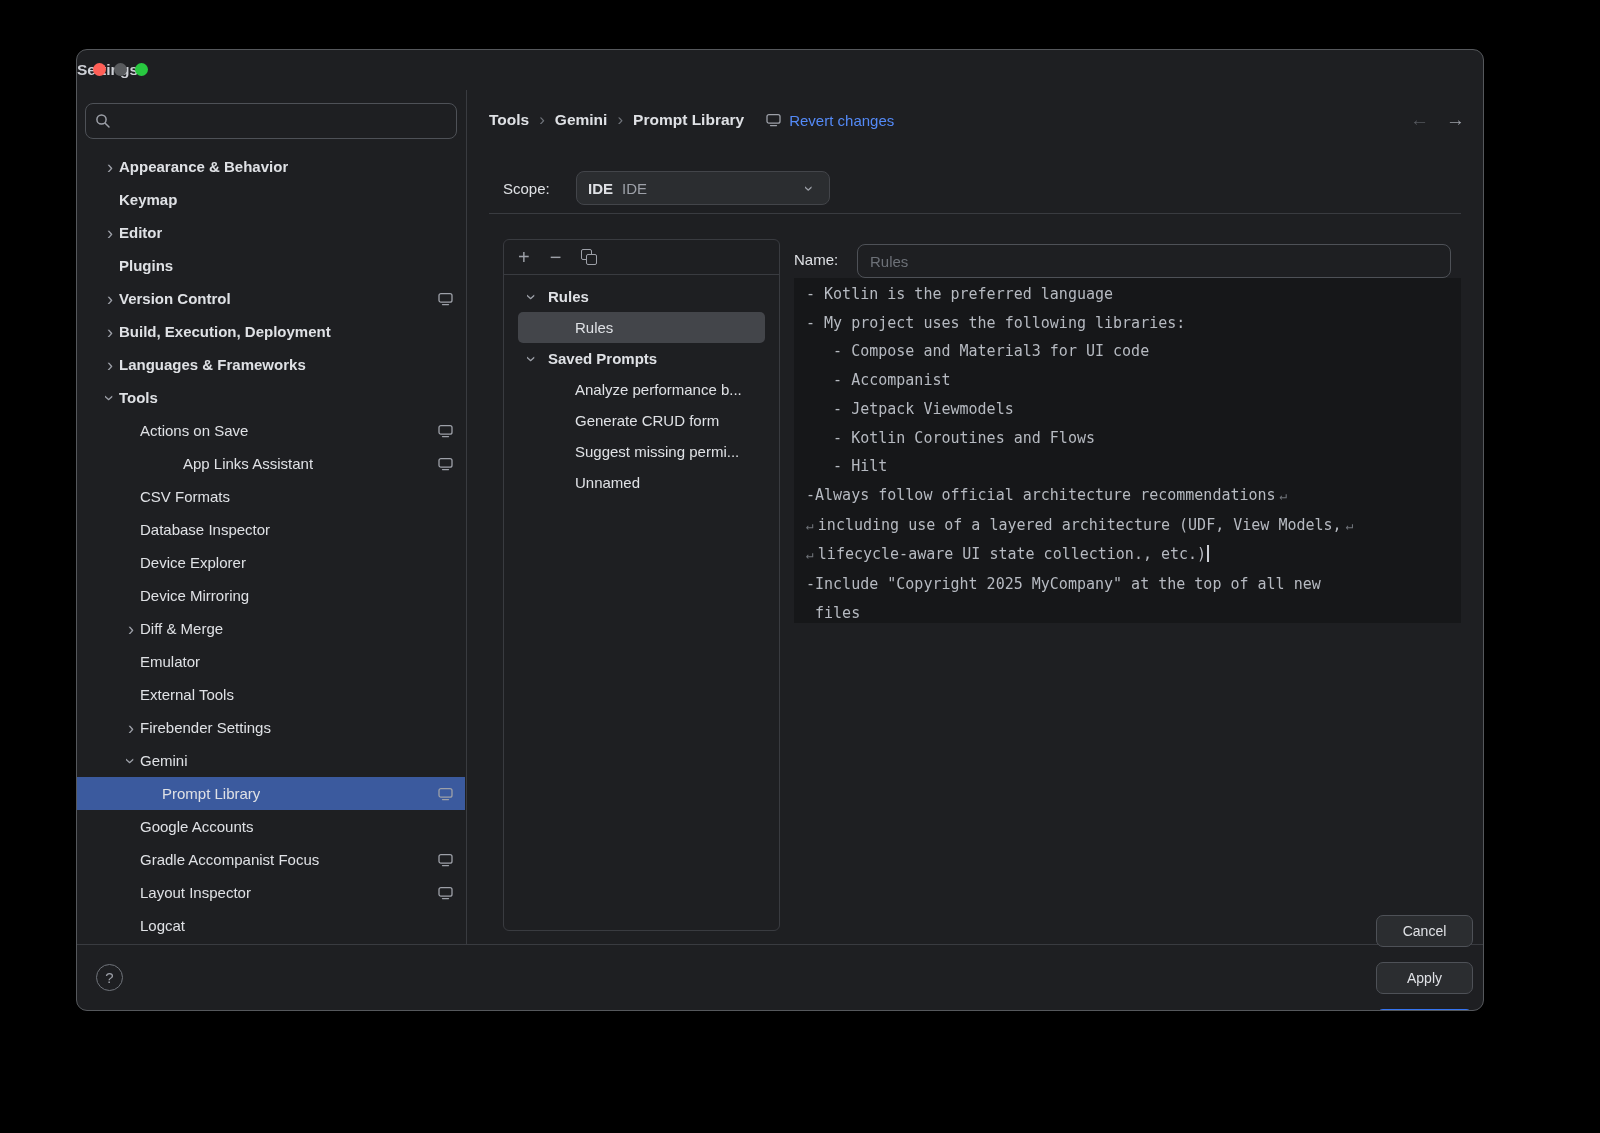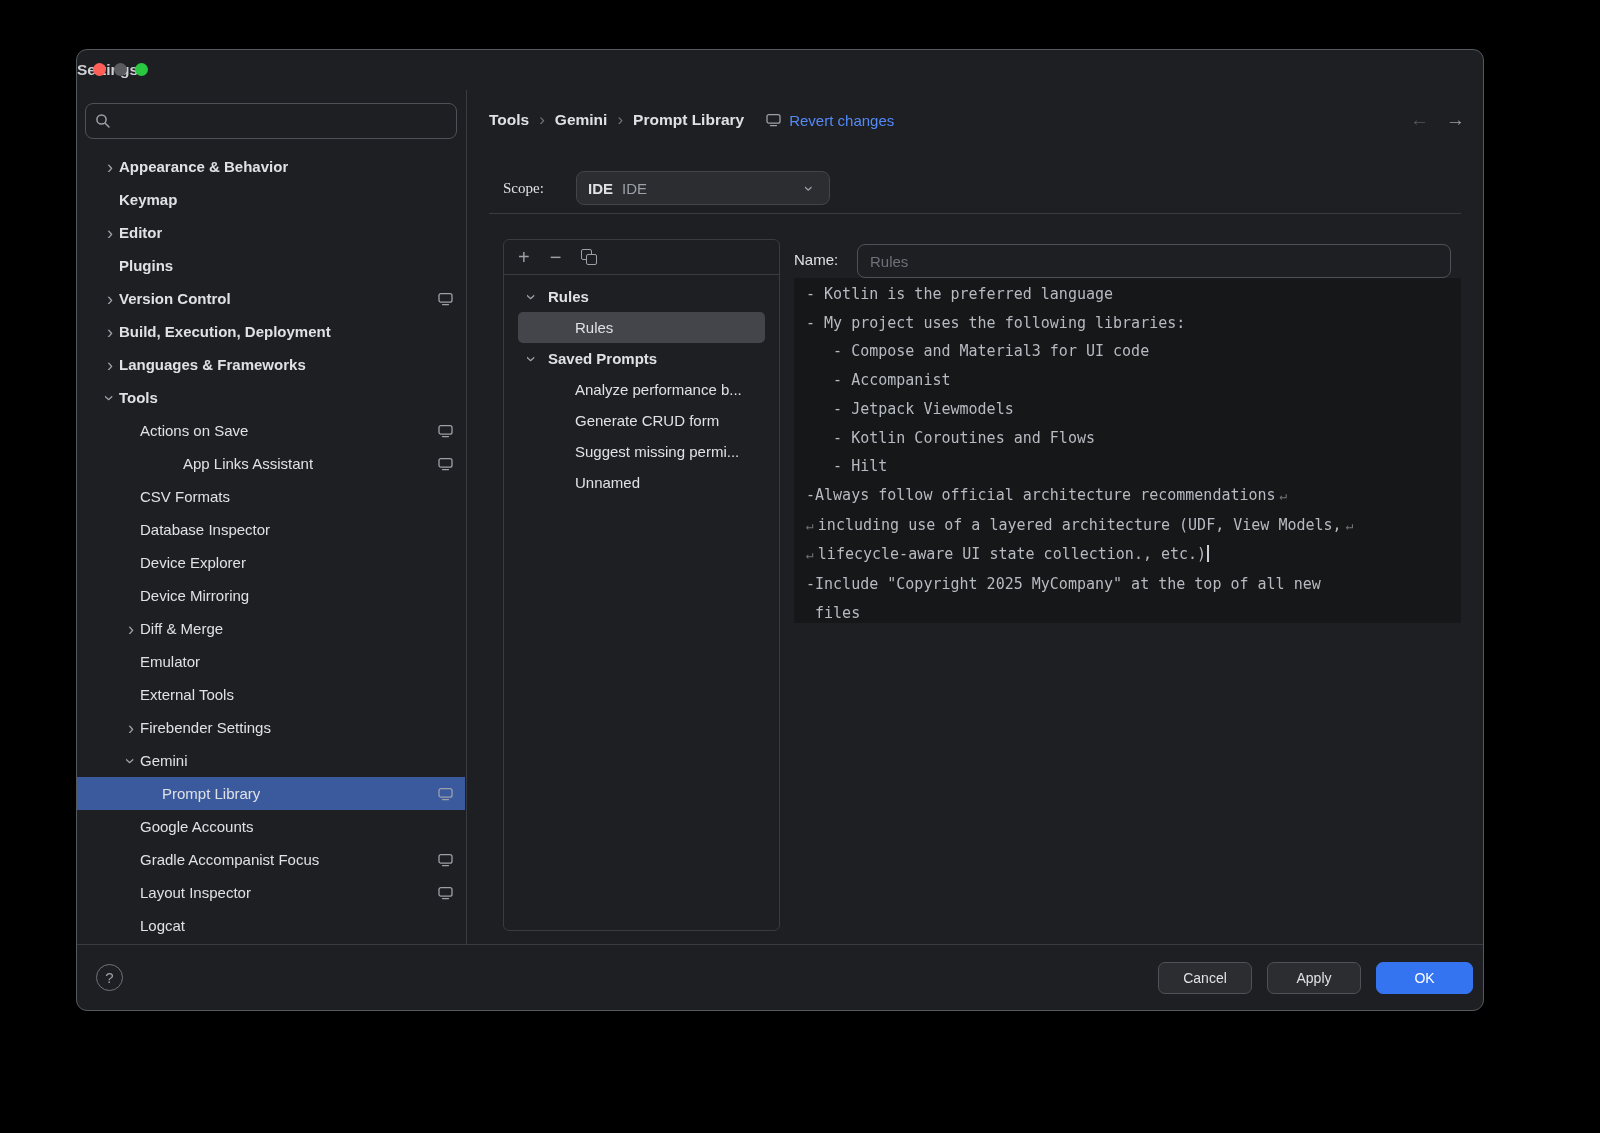--- a/index.html
+++ b/index.html
@@ -45,21 +45,21 @@
   .breadcrumb-row{position:absolute;left:412px;top:58px;height:24px;display:flex;align-items:center;gap:10px;}
   .breadcrumb{display:flex;align-items:center;gap:10px;font-weight:700;font-size:15.5px;}
   .crumb-sep{color:var(--text-dim);font-weight:400;font-size:17px;}
   .revert-wrap{display:flex;align-items:center;gap:8px;margin-left:12px;}
   .revert-link{color:var(--link-blue);font-weight:400;cursor:default;}
   .nav-arrows{position:absolute;right:18px;top:60px;display:flex;gap:17px;font-size:19px;line-height:1;}
   .arrow.back{color:#55585e;}
   .arrow.fwd{color:var(--text-secondary);}
 
   
-  .scope-label{position:absolute;left:426px;top:130px;font-family:Liberation Serif, serif;}
+  .scope-label{position:absolute;left:426px;top:130px;}
   .dropdown{position:absolute;left:499px;top:121px;width:254px;height:34px;border:1px solid #43454a;
             background:#2b2d30;border-radius:8px;display:flex;align-items:center;padding:0 11px;gap:9px;}
   .dd-badge{font-weight:700;}
   .dd-value{color:var(--text-secondary);}
   .dd-chev{margin-left:auto;color:var(--text-secondary);font-size:17px;}
   .scope-divider{position:absolute;left:412px;top:163px;width:972px;height:1px;background:var(--border);}
 
   
   .panel{position:absolute;left:426px;top:189px;width:277px;height:692px;border:1px solid var(--border);border-radius:6px;}
   .panel-toolbar{height:35px;display:flex;align-items:center;gap:20px;padding:0 14px;
@@ -86,21 +86,21 @@
   .wrap-arrow{color:#70747a;font-size:13px;}
   .wrap-arrow.start{margin-right:4px;}
   .wrap-arrow.end{margin-left:4px;}
   .caret{display:inline-block;width:2px;height:17px;background:#cdd0d6;vertical-align:-3px;margin-left:1px;}
 
   
   .footer{position:absolute;left:0;right:0;bottom:0;height:66px;border-top:1px solid var(--border);
           display:flex;align-items:center;padding:0 10px 0 19px;}
   .help{width:27px;height:27px;border-radius:50%;border:1.5px solid var(--text-dim);color:var(--text-secondary);
         display:flex;align-items:center;justify-content:center;font-size:15px;}
-  .footer-buttons{margin-left:auto;display:flex;gap:15px;}
+  .footer-buttons{margin-left:auto;display:flex;gap:15px;flex-direction:column;}
   .btn{height:32px;min-width:94px;border-radius:7px;display:inline-flex;align-items:center;justify-content:center;
        font-family:inherit;font-size:14px;padding:0 16px;border:1px solid var(--input-border);
        background:#2b2d30;color:var(--text-primary);cursor:default;}
   .btn.primary{background:var(--ok-blue);border-color:var(--ok-blue);color:#fff;min-width:97px;}
 </style>
 </head>
 <body>
 
 <div class="window">
 

